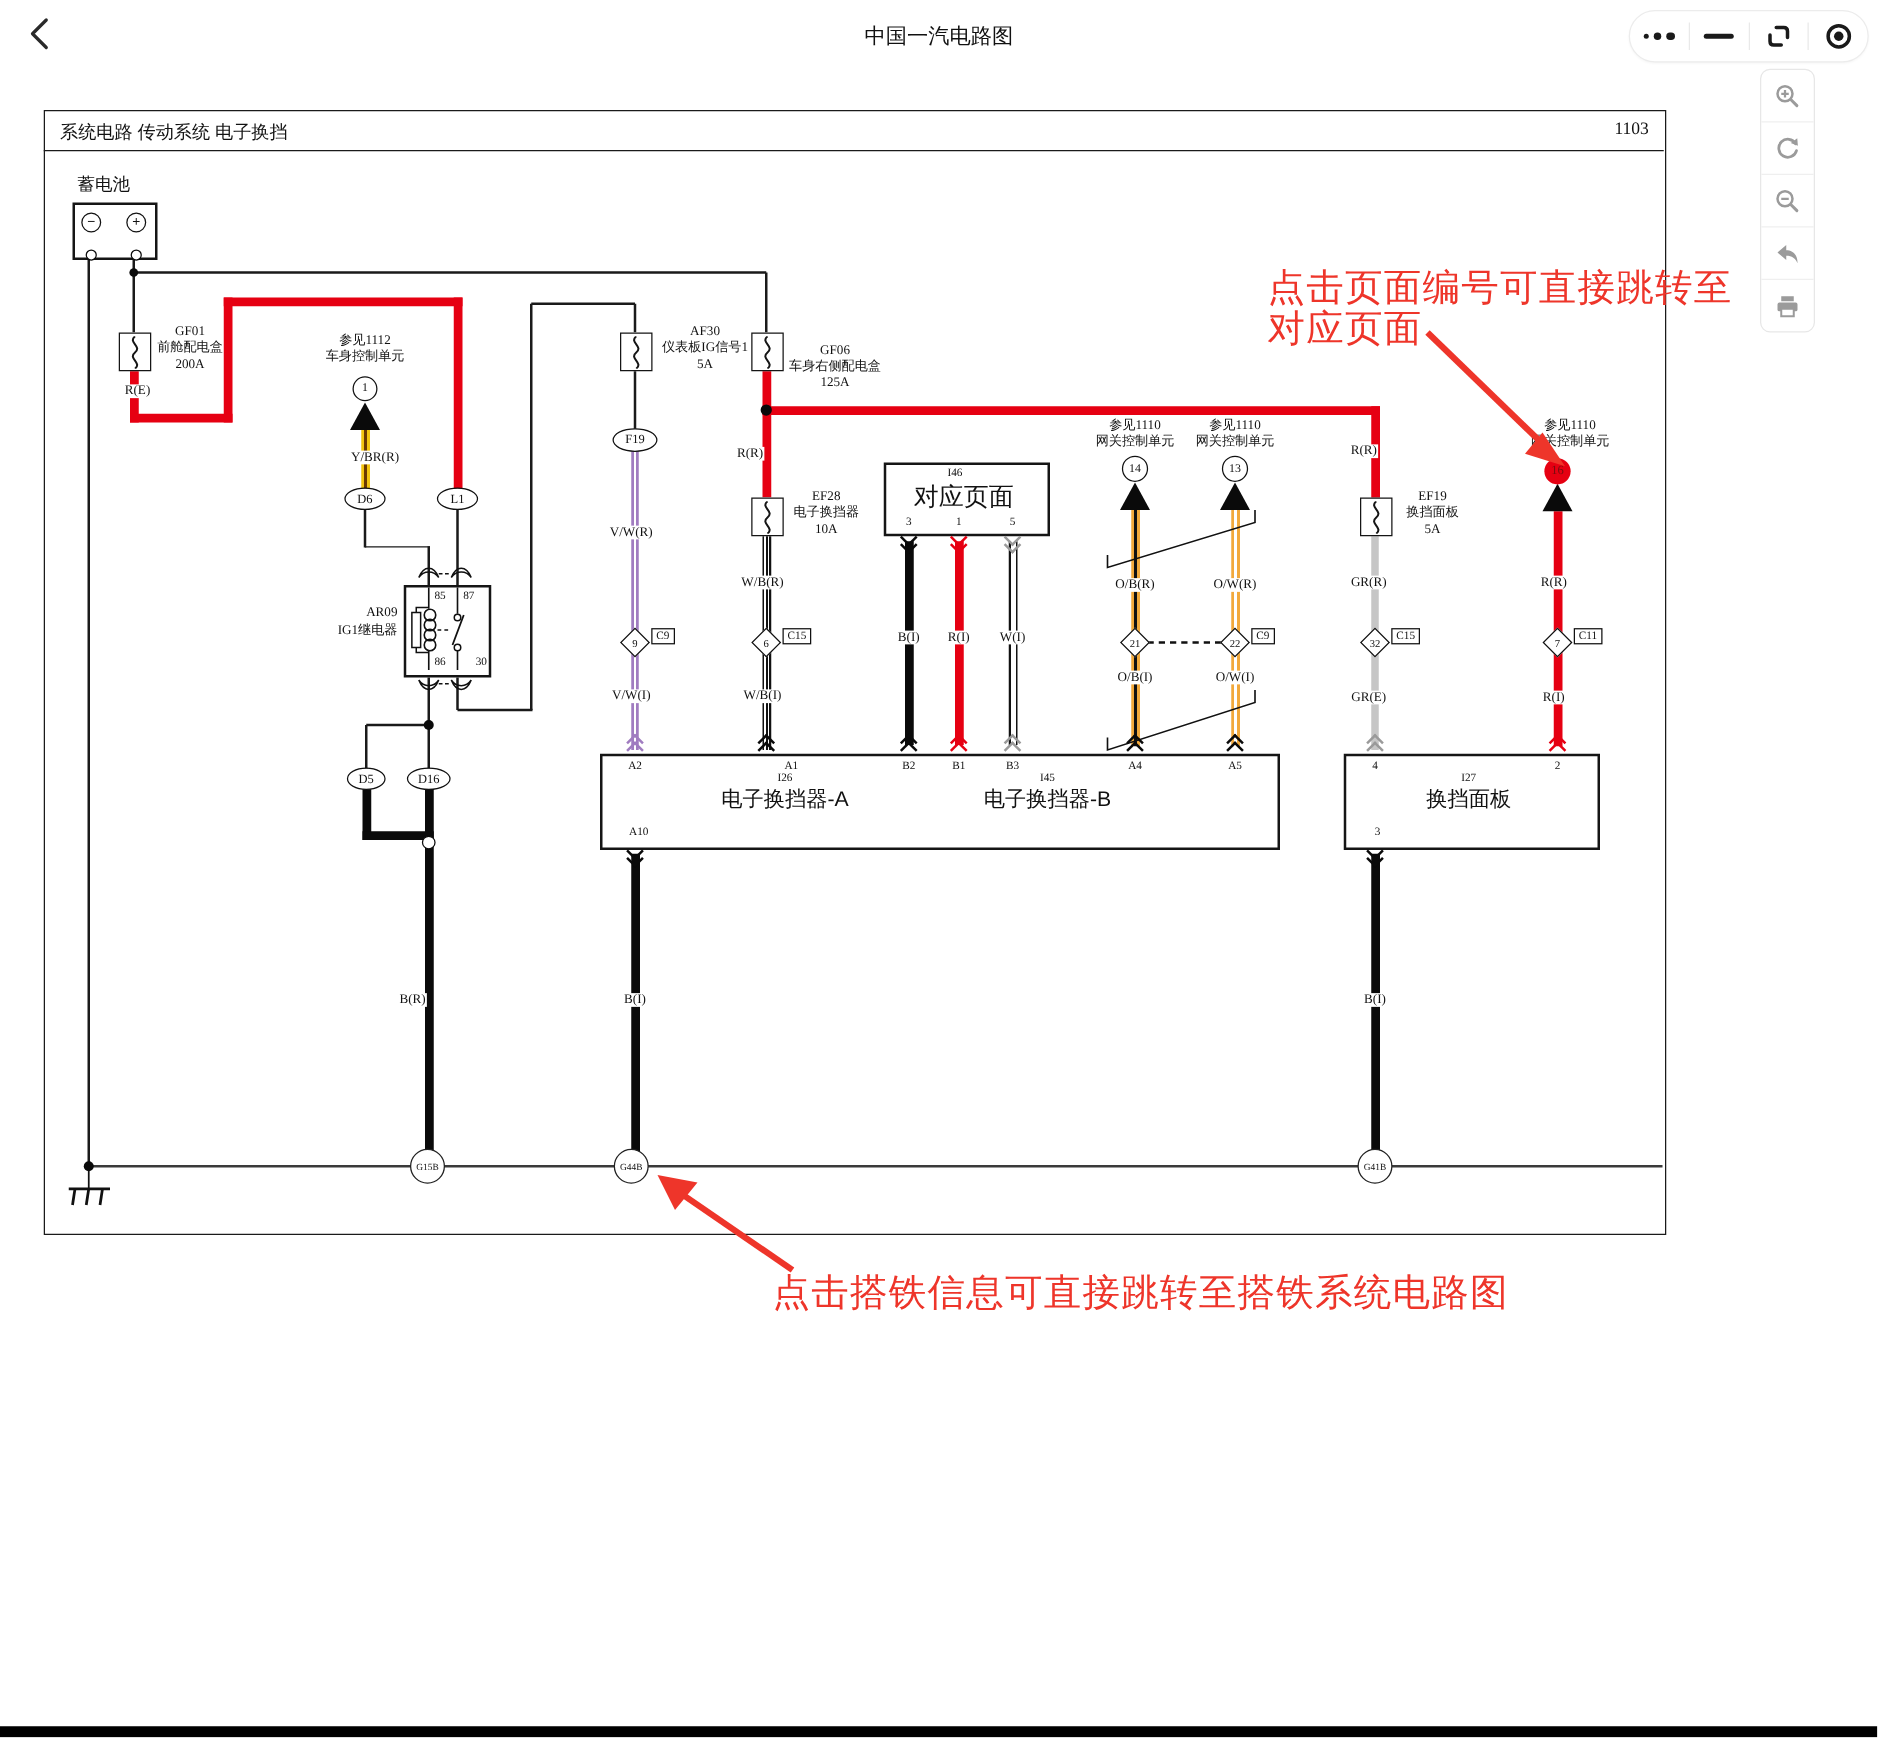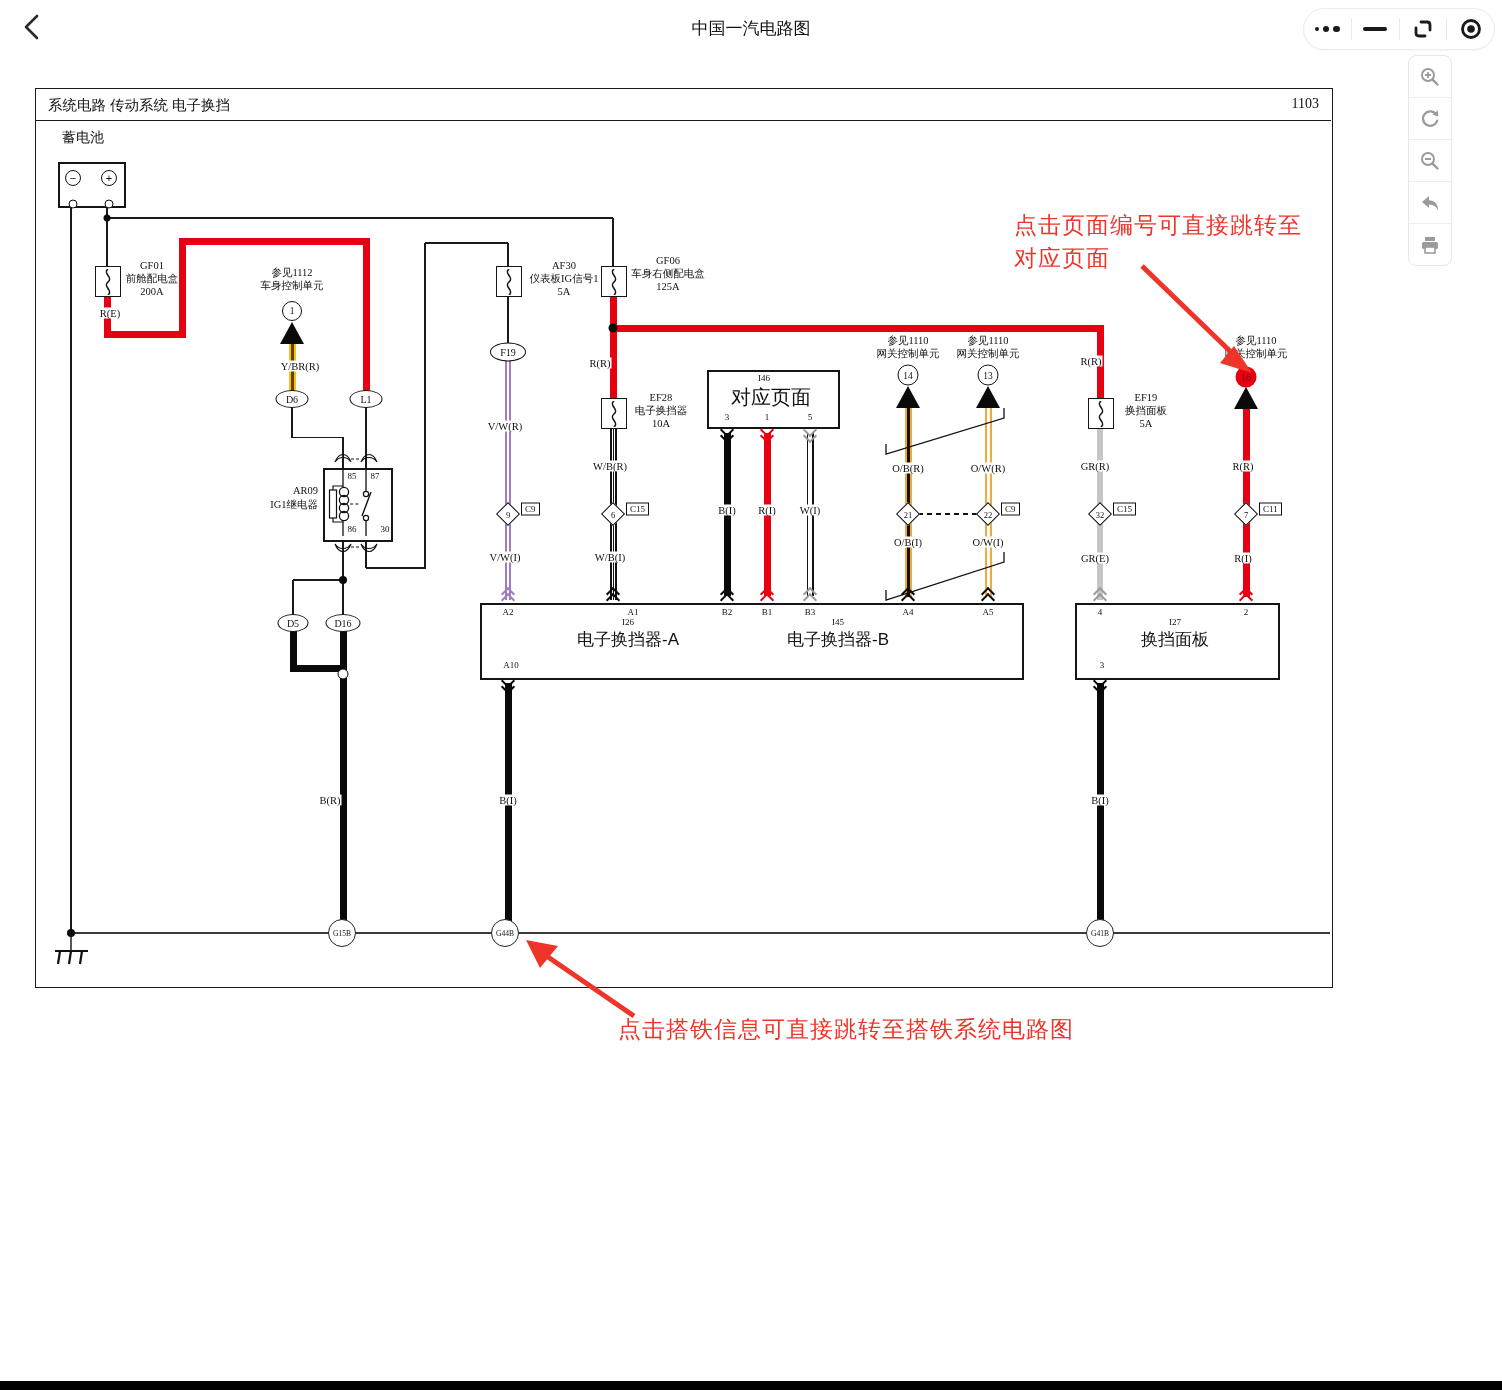--- a/index.html
+++ b/index.html
@@ -64,21 +64,21 @@
   .chv i{position:absolute;left:3px;width:8px;height:8px;border-style:solid;
          border-width:0 2.2px 2.2px 0;border-color:var(--c,#111);transform:rotate(45deg);}
   .chv i:nth-child(1){top:-3px;} .chv i:nth-child(2){top:3px;}
   .chv.up i{transform:rotate(-135deg);}
   .pinlbl{position:absolute;transform:translate(-50%,0);font:9px "Liberation Serif",serif;z-index:6;white-space:nowrap;}
   .boxid{position:absolute;transform:translate(-50%,0);font:9px "Liberation Serif",serif;z-index:6;}
   .boxname{position:absolute;transform:translate(-50%,0);font-size:17px;z-index:6;white-space:nowrap;}
   .redball{position:absolute;transform:translate(-50%,-50%);width:21px;height:21px;border-radius:50%;
            display:flex;align-items:center;justify-content:center;font:10px "Liberation Serif",serif;
            z-index:8;cursor:pointer;}
-  .annot{position:absolute;font-size:23px;letter-spacing:1px;z-index:9;white-space:nowrap;}
+  .annot{position:absolute;font-size:30px;letter-spacing:1px;z-index:9;white-space:nowrap;}
   .batt-term{border:1.3px solid #111;border-radius:50%;width:14px;height:14px;display:flex;
              align-items:center;justify-content:center;font:11px "Liberation Sans",sans-serif;}
   .bottombar{position:absolute;left:0;top:1381px;width:1502px;height:9px;background:#000;}
 </style>
 </head>
 <body>
 
 <div id="canvas">
 
   <div class="backbtn">
@@ -151,21 +151,21 @@
       </svg>
     </div>
   </div>
 
   <div class="frame"></div>
   <div class="dheader">
     <span class="dtitle">系统电路 传动系统 电子换挡</span>
     <span class="dpage">1103</span>
   </div>
 
-  <div class="abs" style="left:62px;top:129px;font-size:14px;z-index:6;">蓄电池</div>
+  <div class="abs" style="left:62px;top:139px;font-size:14px;z-index:6;">蓄电池</div>
   <div class="abs" style="left:58px;top:162px;width:64px;height:42px;border:2px solid #151515;background:#fff;z-index:5;">
     <div class="batt-term" style="position:absolute;left:5px;top:6px;">−</div>
     <div class="batt-term" style="position:absolute;left:41px;top:6px;">+</div>
     <div class="ring" style="left:13px;top:40px;width:7px;height:7px;border-width:1.3px;"></div>
     <div class="ring" style="left:49px;top:40px;width:7px;height:7px;border-width:1.3px;"></div>
   </div>
 
   <div class="vl" style="left:70.4px;top:205px;width:1.3px;height:728px;"></div>
   <div class="vl" style="left:106.4px;top:205px;width:1.3px;height:61px;"></div>
   <div class="hl" style="left:107px;top:217.4px;width:506px;height:1.3px;"></div>
@@ -279,21 +279,21 @@
       <b>9</b>
     </div>
   <div class="cbox" style="left:521px;top:509px;">C9</div>
   <div class="lbl" style="left:505px;top:557px;">V/W(I)</div>
 
   <div class="fuse" style="left:601px;top:266px;">
     <svg width="16" height="26" viewBox="0 0 16 26">
       <path d="M8 0 C2 5,14 8,8 13 C2 18,14 21,8 26" fill="none" stroke="#151515" stroke-width="1.6"></path>
     </svg>
   </div>
-  <div class="flabel" style="left:668px;top:254px;">
+  <div class="flabel" style="left:668px;top:274px;">
     <span>GF06</span>
     <span>车身右侧配电盒</span>
     <span>125A</span>
   </div>
   <div class="w" style="left:609.5px;top:295px;width:7px;height:103px;background:#e60012;"></div>
   <div class="w" style="left:609.5px;top:324.5px;width:494px;height:7px;background:#e60012;"></div>
   <div class="w" style="left:1096.5px;top:324.5px;width:7px;height:74px;background:#e60012;"></div>
   <div class="dot" style="left:613px;top:328px;width:9px;height:9px;"></div>
   <div class="lbl" style="left:600px;top:363px;">R(R)</div>
   <div class="lbl" style="left:1091px;top:361px;">R(R)</div>

